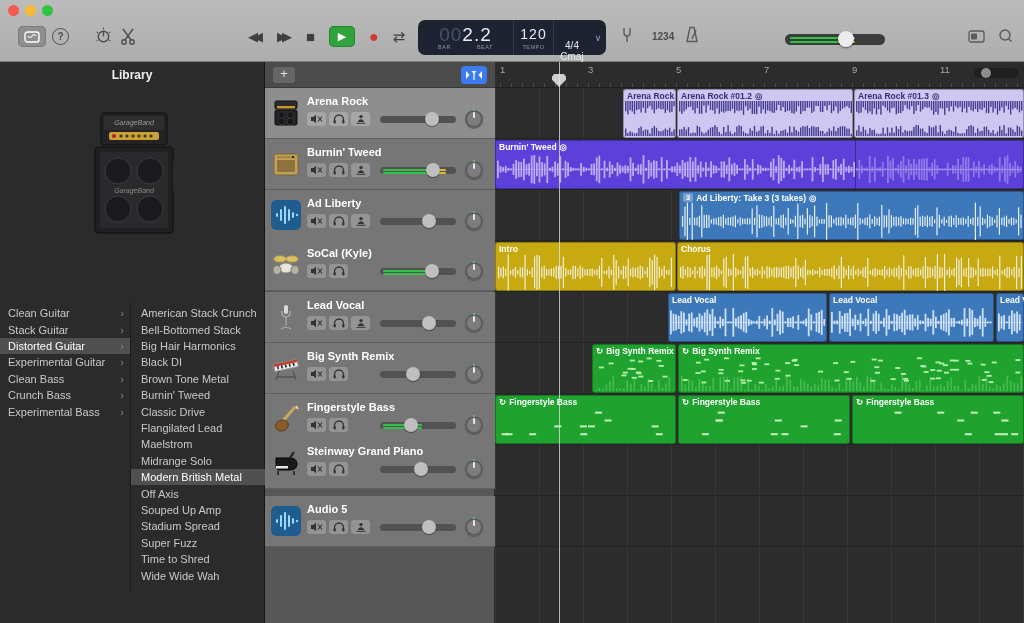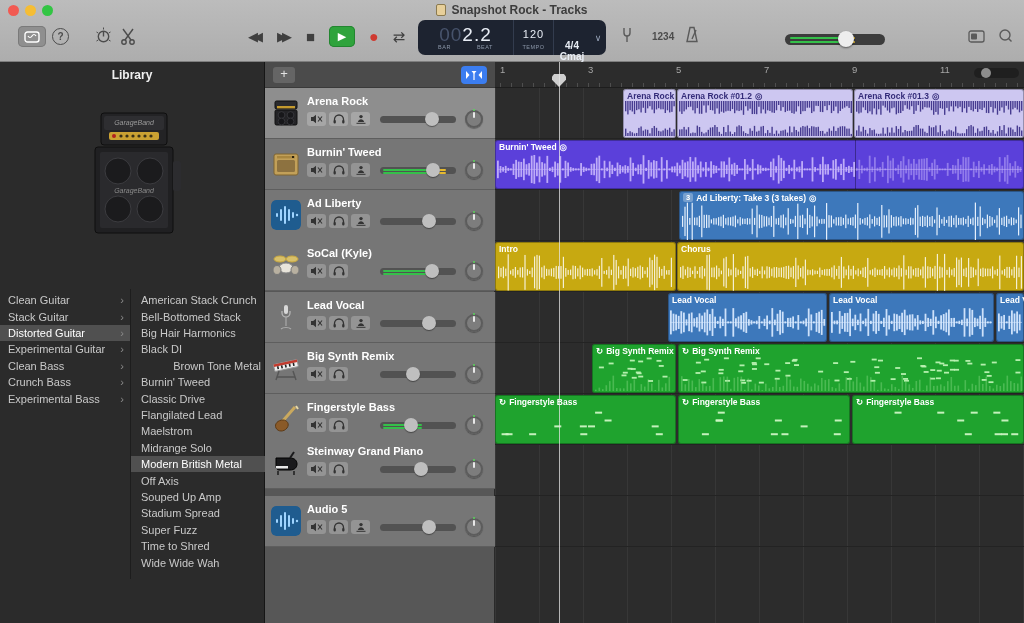--- a/index.html
+++ b/index.html
@@ -22,35 +22,35 @@
   .transport .g2{letter-spacing:-5px;font-size:13px;padding-right:5px;}
   .playbtn{width:26px;height:21px;background:#2fa33c;border-radius:5px;color:#fff;display:flex;align-items:center;justify-content:center;font-size:11px;box-shadow:inset 0 0 0 1px #238530;}
   .recbtn{color:#cf3a31;font-size:16px;}
   .lcd{position:absolute;left:418px;top:20px;width:188px;height:35px;background:#1d2330;border-radius:7px;display:flex;align-items:stretch;color:#e8edf5;}
   .lcd .cell{position:relative;display:flex;flex-direction:column;align-items:center;justify-content:center;}
   .lcd .c1{width:96px;border-right:1px solid #333c4e;}
   .lcd .digits{font-size:19px;font-weight:normal;letter-spacing:1px;line-height:17px;}
   .lcd .dim{color:#47536b;}
   .lcd .sub{font-size:5.5px;color:#8b96a8;letter-spacing:.5px;display:flex;gap:26px;margin-top:1px;}
   .lcd .c2{width:40px;border-right:1px solid #333c4e;}
-  .lcd .c2 .digits{font-size:11px;}
-  .lcd .c3{width:36px;font-size:10px;font-weight:bold;line-height:11px;margin-top:26px;}
+  .lcd .c2 .digits{font-size:14px;}
+  .lcd .c3{width:36px;font-size:10px;font-weight:normal;line-height:11px;margin-top:26px;}
   .lcd .c4{width:16px;color:#9aa6bb;font-size:9px;justify-content:center;}
   .minor{position:absolute;top:26px;color:#5a5a5a;}
   .countin{font-size:10px;font-weight:bold;letter-spacing:0;color:#4c4c4c;}
   .mvol{position:absolute;left:785px;top:34px;width:100px;height:11px;background:#3c3c3c;border-radius:6px;}
   .mvol .ln{position:absolute;height:2px;border-radius:1px;}
   .mvol .knob{position:absolute;top:-3px;width:16px;height:16px;border-radius:50%;background:#ededed;box-shadow:0 1px 2px rgba(0,0,0,.5);}
 
   
   .sidebar{position:absolute;left:0;top:62px;width:265px;height:561px;background:#2b2b2b;border-right:1px solid #161616;color:#cécécé;}
   .sb-title{position:absolute;top:6px;width:100%;text-align:center;color:#f0f0f0;font-size:12px;font-weight:bold;}
   .ampart{position:absolute;left:0;top:24px;width:265px;height:176px;display:flex;align-items:center;justify-content:center;}
   .search{position:absolute;left:8px;top:204px;width:249px;height:19px;background:#414141;border-radius:5px;color:#9a9a9a;font-size:11.5px;display:flex;align-items:center;padding:0 6px;gap:4px;}
-  .liblist{position:absolute;left:0;top:227px;width:228px;height:290px;}
+  .liblist{position:absolute;left:0;top:240px;width:228px;height:290px;}
   .colsep{position:absolute;left:130px;top:0;width:1px;height:290px;background:#1d1d1d;}
   .lrow{position:absolute;height:16.4px;font-size:11px;color:#c9c9c9;display:flex;align-items:center;}
   .lrow.cat{left:0;width:130px;padding:0 6px 0 8px;}
   .lrow.pre{left:131px;width:134px;padding:0 4px 0 10px;}
   .lrow .lbl{flex:1;white-space:nowrap;overflow:hidden;}
   .lrow .chev{color:#8a8a8a;font-size:11px;}
   .lrow.sel{background:#505050;color:#fff;}
   .sb-footer{position:absolute;left:0;bottom:0;width:265px;height:52px;border-top:1px solid #1c1c1c;}
   .sb-path{position:absolute;left:8px;top:6px;font-size:11px;color:#dcdcdc;}
   .sb-path .chev{color:#9a9a9a;margin-left:4px;}
@@ -102,21 +102,20 @@
 </style>
 </head>
 <body>
 
 <div class="window">
 
   <div class="topbar">
     <div class="light r"></div>
     <div class="light y"></div>
     <div class="light g"></div>
-    <div class="wtitle"><span class="doc"></span><span>Snapshot Rock - Tracks</span></div>
 
     <div class="tbtn libbtn">
       <svg width="16" height="12" viewBox="0 0 16 12">
           <rect x="1" y="1" width="14" height="10" rx="2.5" fill="none" stroke="#fff" stroke-width="1.4"></rect>
           <path d="M4 5c1.3 2 2.7 2 4 0s2.7-2 4 0" fill="none" stroke="#fff" stroke-width="1.2"></path>
         </svg>
     </div>
     <div class="tbtn circleq">
         <span>?</span>
       </div>
@@ -282,21 +281,21 @@
         </div>
         <div class="lrow pre" style="top: 19.4px;">
           <span class="lbl">Bell-Bottomed Stack</span>
         </div>
         <div class="lrow pre" style="top: 35.8px;">
           <span class="lbl">Big Hair Harmonics</span>
         </div>
         <div class="lrow pre" style="top: 52.2px;">
           <span class="lbl">Black DI</span>
         </div>
-        <div class="lrow pre" style="top: 68.6px; text-align: right;">
+        <div class="lrow pre" style="top: 68.6px;">
           <span class="lbl">Brown Tone Metal</span>
         </div>
         <div class="lrow pre" style="top: 85px;">
           <span class="lbl">Burnin' Tweed</span>
         </div>
         <div class="lrow pre" style="top: 101.4px;">
           <span class="lbl">Classic Drive</span>
         </div>
         <div class="lrow pre" style="top: 117.8px;">
           <span class="lbl">Flangilated Lead</span>

